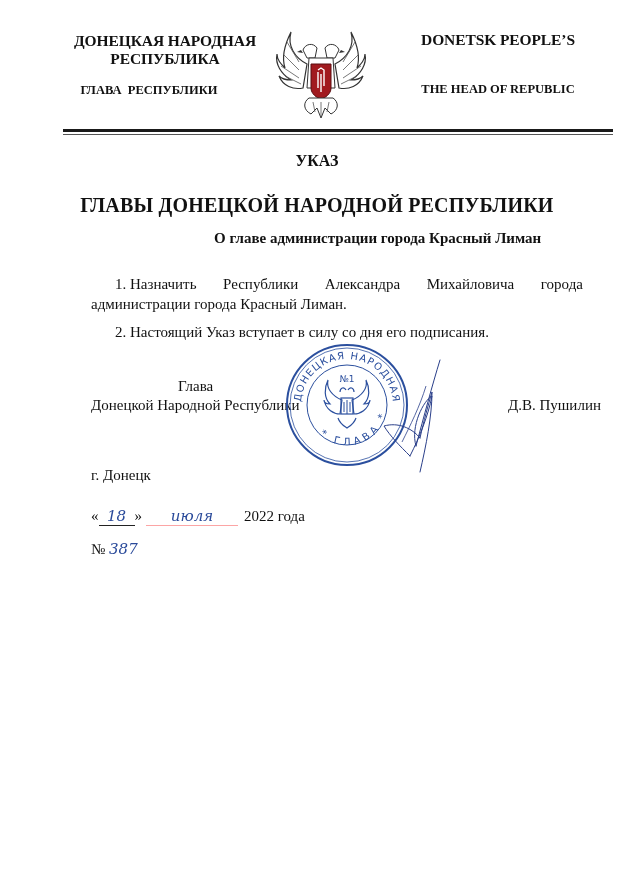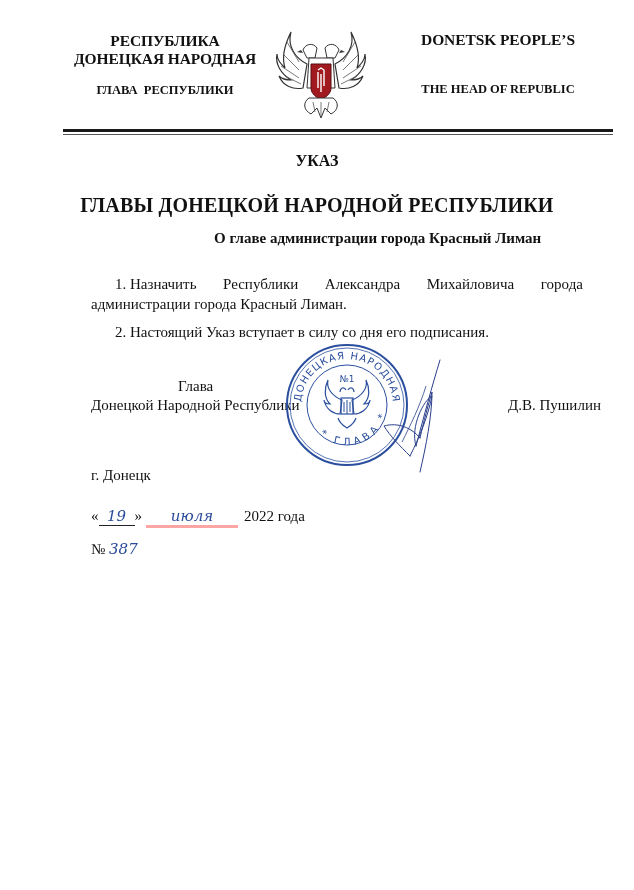--- a/index.html
+++ b/index.html
@@ -9,21 +9,21 @@
       color: #111111;
     }
     .abs { position: absolute; }
     .hdr-left, .hdr-right {
       font-weight: bold; text-align: center; line-height: 18px;
       font-size: 15.5px; letter-spacing: -0.1px;
     }
     .hdr-left { left: 60px; top: 32px; width: 210px; }
     .hdr-right { left: 398px; top: 31px; width: 200px; }
     .hdr-sub { font-size: 12.5px; font-weight: bold; text-align: center; }
-    .hdr-left-sub { left: 60px; top: 83px; width: 210px; }
+    .hdr-left-sub { left: 44px; top: 83px; width: 210px; }
     .hdr-right-sub { left: 398px; top: 82px; width: 200px; }
 
     .emblem { left: 273px; top: 28px; width: 96px; height: 94px; }
 
     .rule { left: 63px; width: 550px; }
     .rule-thick { top: 129px; height: 3px; background: #1a1a1a; }
     .rule-thin { top: 134px; height: 1px; background: #555555; }
 
     .title1 { left: 0; width: 634px; top: 152px; text-align: center; font-weight: bold; font-size: 16px; }
     .title2 { left: 0; width: 634px; top: 194px; text-align: center; font-weight: bold; font-size: 20px; letter-spacing: 0.2px; }
@@ -41,29 +41,29 @@
     .sig-title2 { left: 91px; top: 397px; font-size: 15px; }
     .sig-name { left: 508px; top: 397px; font-size: 15px; }
 
     .stamp { left: 284px; top: 342px; width: 126px; height: 126px; }
     .signature { left: 380px; top: 356px; width: 80px; height: 120px; }
 
     .city { left: 91px; top: 467px; font-size: 15px; }
     .date-line { left: 91px; top: 507px; font-size: 15px; display: flex; align-items: baseline; }
     .hand { font-family: "DejaVu Serif", serif; font-style: italic; color: #2a4a9a; font-size: 15px; }
     .blank-day { display: inline-block; width: 36px; border-bottom: 1px solid #222; text-align: center; }
-    .blank-month { display: inline-block; width: 92px; border-bottom: 3px solid #fca5a5; text-align: center; margin-left: 4px; margin-right: 6px; }
+    .blank-month { display: inline-block; width: 92px; border-bottom: 1px solid #fca5a5; text-align: center; margin-left: 4px; margin-right: 6px; }
     .number-line { left: 91px; top: 540px; font-size: 15px; }
   </style>
 </head>
 <body>
 
 <div class="abs hdr-left">
+  <div>ДОНЕЦКАЯ НАРОДНАЯ</div>
   <div>РЕСПУБЛИКА</div>
-  <div>ДОНЕЦКАЯ НАРОДНАЯ</div>
 </div>
 <div class="abs hdr-sub hdr-left-sub" style="white-space:pre;">ГЛАВА  РЕСПУБЛИКИ</div>
 
 <div class="abs emblem">
   <svg width="96" height="94" viewBox="0 0 96 94">
 
     <path d="M34 36 C22 30 14 18 18 4 C12 16 8 28 12 40 C8 36 4 32 4 26 C2 36 8 46 18 52 C12 52 8 50 6 48 C10 58 20 62 30 60 Z" fill="#ffffff" stroke="#333" stroke-width="1.2"></path>
     <path d="M14 14 L26 34 M10 26 L26 42 M8 38 L26 50 M12 48 L28 56" stroke="#555" stroke-width="0.8" fill="none"></path>
 
     <path d="M62 36 C74 30 82 18 78 4 C84 16 88 28 84 40 C88 36 92 32 92 26 C94 36 88 46 78 52 C84 52 88 50 90 48 C86 58 76 62 66 60 Z" fill="#ffffff" stroke="#333" stroke-width="1.2"></path>
@@ -138,21 +138,21 @@
 <div class="abs signature">
   <svg width="80" height="120" viewBox="0 0 80 120">
     <path d="M60 4 C52 30 44 60 36 90 M36 90 C30 70 44 44 52 40 C48 60 40 80 30 100 M30 100 C20 90 10 80 4 70 C18 66 32 72 40 82 M40 82 C44 64 48 50 52 36 C52 60 46 90 40 116" fill="none" stroke="#2a3f8a" stroke-width="1" stroke-linecap="round"></path>
     <path d="M46 30 C40 50 30 70 22 86" fill="none" stroke="#2a3f8a" stroke-width="0.8"></path>
   </svg>
 </div>
 
 <div class="abs city">г. Донецк</div>
 <div class="abs date-line">
   <span>«</span>
-  <span class="blank-day hand">19</span>
+  <span class="blank-day hand">18</span>
   <span>»</span>
   <span class="blank-month hand">июля</span>
   <span>2022 года</span>
 </div>
 <div class="abs number-line">
   <span>№</span>
   <span class="hand">387</span>
 </div>
 
 </body></html>

